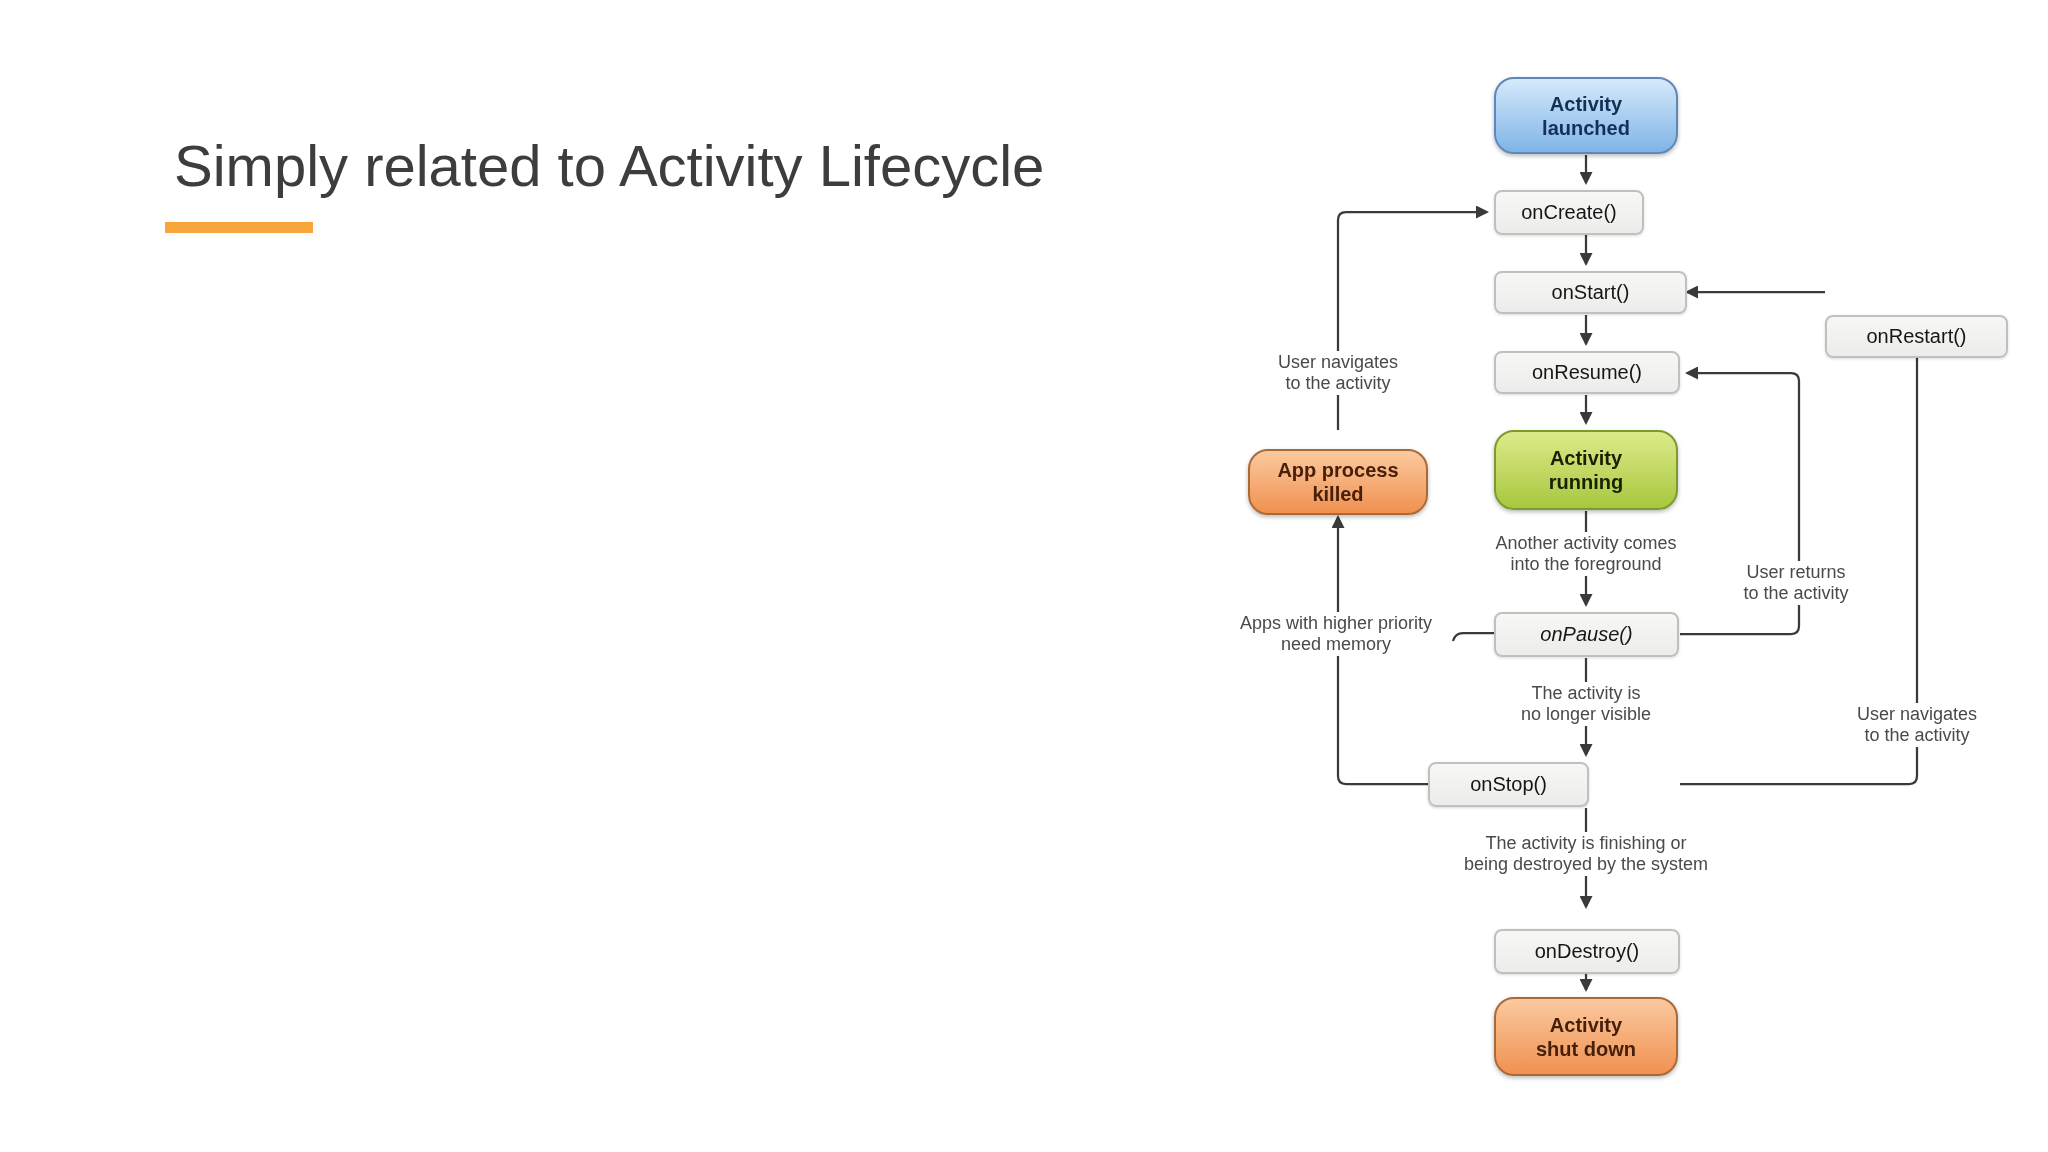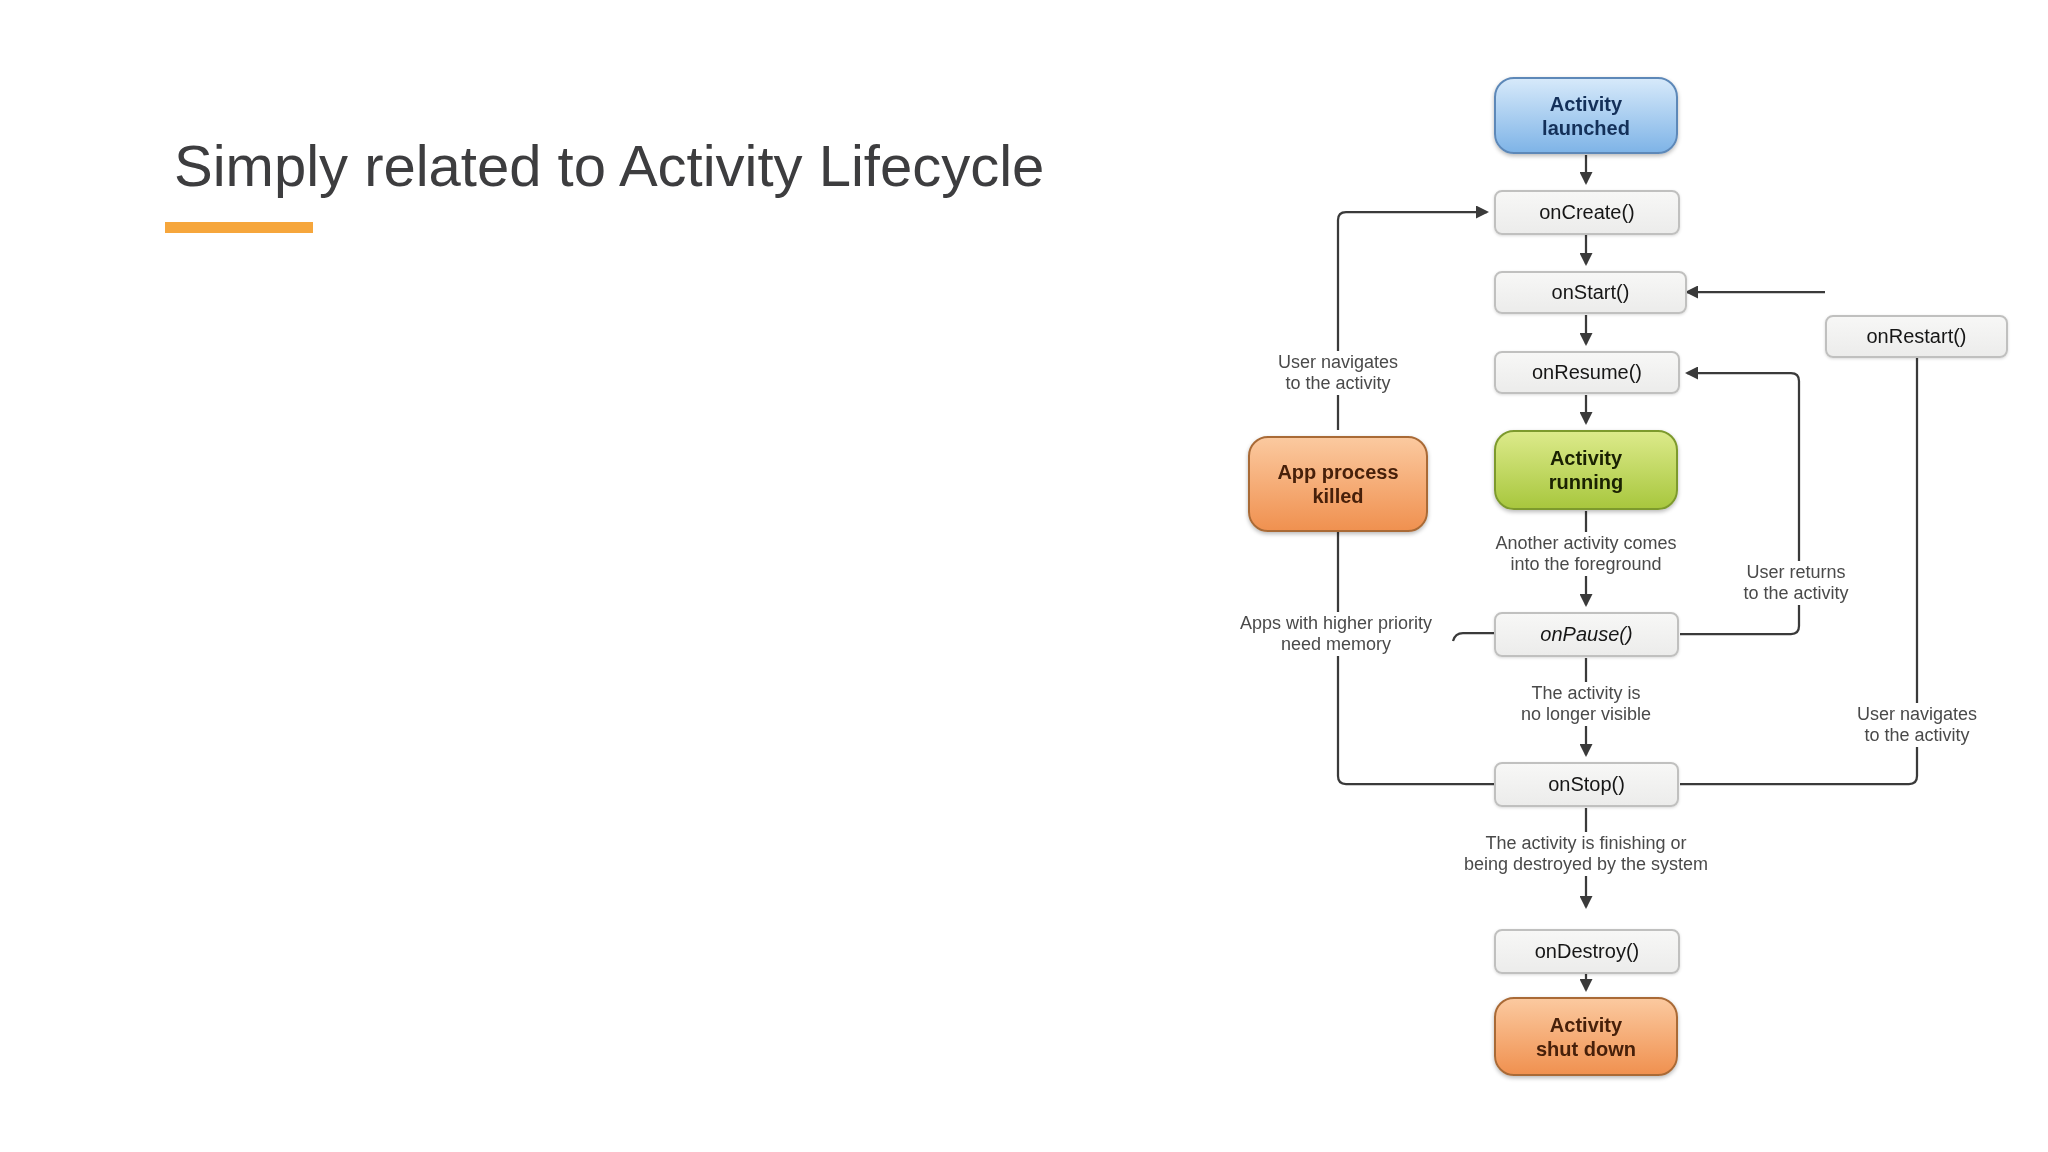--- a/index.html
+++ b/index.html
@@ -125,27 +125,27 @@
 need memory</div>
   <div class="ann" style="left:1586px;top:682px;">The activity is
 no longer visible</div>
   <div class="ann" style="left:1917px;top:703px;">User navigates
 to the activity</div>
   <div class="ann" style="left:1586px;top:832px;">The activity is finishing or
 being destroyed by the system</div>
 
   <div class="node pill pill-blue" style="left:1494px;top:77px;width:184px;height:77px;">Activity
 launched</div>
-  <div class="node box" style="left:1494px;top:190px;width:186px;height:45px;">onCreate()</div>
+  <div class="node box" style="left:1494px;top:190px;width:150px;height:45px;">onCreate()</div>
   <div class="node box" style="left:1494px;top:271px;width:193px;height:43px;">onStart()</div>
   <div class="node box" style="left:1825px;top:271px;width:183px;height:43px;margin-top:44px;">onRestart()</div>
   <div class="node box" style="left:1494px;top:351px;width:186px;height:43px;">onResume()</div>
-  <div class="node pill pill-orange" style="left:1248px;top:436px;width:180px;height:96px;">App process
+  <div class="node pill pill-orange" style="left:1248px;top:449px;width:180px;height:66px;">App process
 killed</div>
   <div class="node pill pill-green" style="left:1494px;top:430px;width:184px;height:80px;">Activity
 running</div>
   <div class="node box" style="left:1494px;top:612px;width:185px;height:45px;font-style:italic;">onPause()</div>
-  <div class="node box" style="left:1494px;top:762px;width:185px;height:45px;">onStop()</div>
+  <div class="node box" style="left:1428px;top:762px;width:161px;height:45px;">onStop()</div>
   <div class="node box" style="left:1494px;top:914px;width:186px;height:45px;margin-top:15px;">onDestroy()</div>
   <div class="node pill pill-orange" style="left:1494px;top:997px;width:184px;height:79px;">Activity
 shut down</div>
 
 </div>
 
 </body></html>

